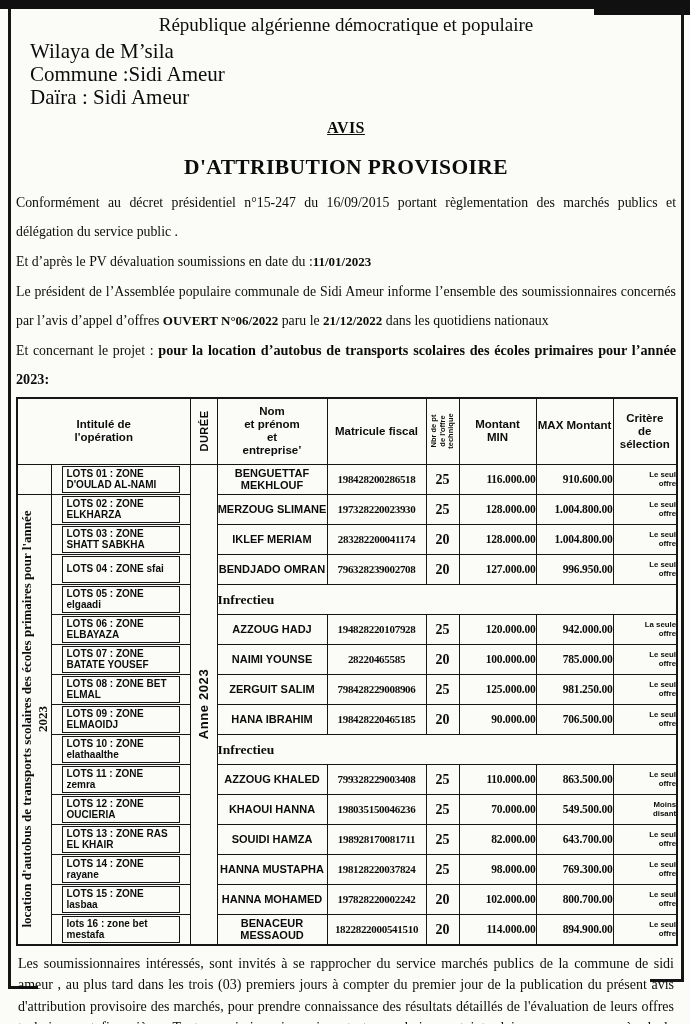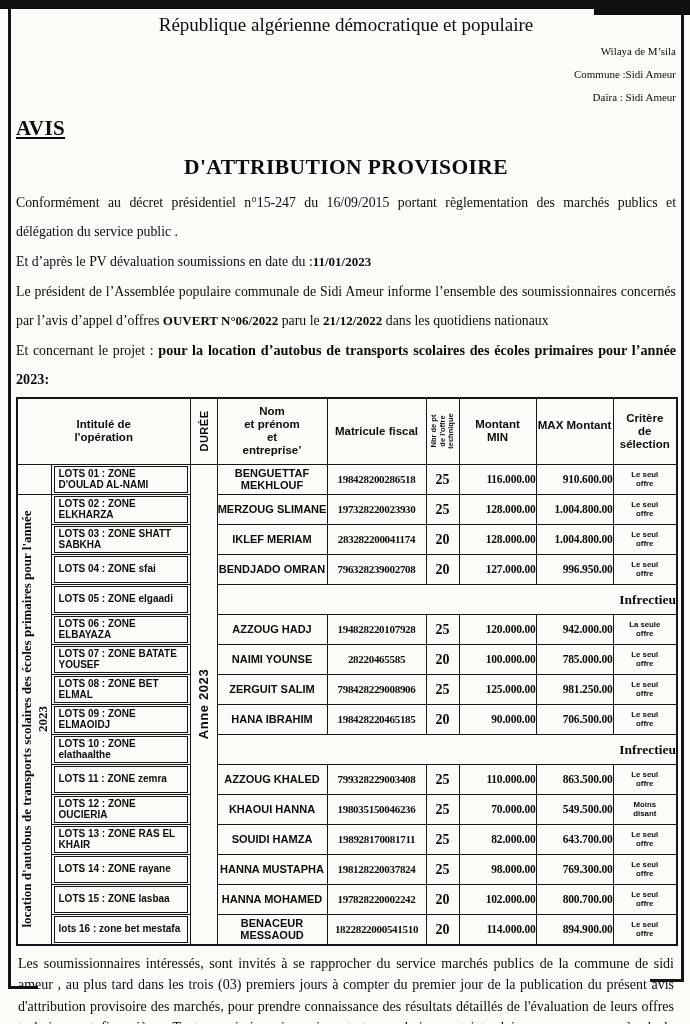--- a/index.html
+++ b/index.html
@@ -13,22 +13,22 @@
   .scan-band{position:absolute;left:0;top:0;width:690px;height:9px;background:#101010;}
   .scan-band-right{position:absolute;right:0;top:0;width:96px;height:15px;background:#101010;}
   .border-left{position:absolute;left:8px;top:9px;width:3px;height:979px;background:#141414;}
   .border-right{position:absolute;right:6px;top:9px;width:3px;height:973px;background:#141414;}
   .corner-bl{position:absolute;left:8px;top:986px;width:30px;height:3px;background:#141414;}
   .corner-br{position:absolute;right:6px;top:979px;width:34px;height:3px;background:#141414;}
 
   .content{position:absolute;left:16px;top:12px;width:660px;}
 
   .republic{text-align:center;font-size:19px;margin:2px 0 4px 0;}
-  .addr{font-size:11px;line-height:23px;margin-left:14px;text-align:right;}
-  .title{ text-align:left;font-weight:bold;font-size:21px;line-height:26px;margin:6px 0 2px 0;letter-spacing:.4px;text-decoration:underline;}
+  .addr{font-size:21px;line-height:23px;margin-left:14px;}
+  .title{ text-align:center;font-weight:bold;font-size:16px;line-height:26px;margin:6px 0 2px 0;letter-spacing:.4px;text-decoration:underline;}
   .title2{text-align:center;font-weight:bold;font-size:21.5px;line-height:26px;letter-spacing:.4px;margin-bottom:8px;margin-top:13px;}
 
   .para{font-size:13.8px;line-height:29px;text-align:justify;margin:0 0 1px 0;}
   .para b{font-size:13px;}
   .project b{font-size:14.2px;}
 
   
   table{border-collapse:collapse;width:660px;margin-top:3px;table-layout:fixed;}
   table,th,td{border:1.6px solid #161616;}
   table{border-width:2.2px;}
@@ -38,29 +38,29 @@
   .th-max{vertical-align:top;padding-top:20px;}
   td{padding:0;vertical-align:middle;}
 
   .v-cell{position:relative;overflow:hidden;}
   .rot{position:absolute;left:50%;top:50%;transform:translate(-50%,-50%) rotate(-90deg);text-align:center;}
   .duree-h-rot{width:60px;font:bold 11px/12px "Liberation Sans",sans-serif;letter-spacing:.5px;}
   .pts-h-rot{width:60px;font:bold 7.5px/8.5px "Liberation Sans",sans-serif;white-space:pre-line;}
   .side-rot{width:424px;font:bold 13px/15.5px "Liberation Serif",serif;}
   .duree-rot{width:450px;font:bold 13px/14px "Liberation Sans",sans-serif;letter-spacing:.6px;}
 
-  td.lot{padding:1px 2px;}
+  td.lot{padding:1px 10px;}
   .lot-box{border:1.6px solid #161616;min-height:23px;display:flex;align-items:center;
     padding:1px 4px;font:bold 10px/11.5px "Liberation Sans",sans-serif;text-align:left;}
   td.name{font:bold 11px/12.5px "Liberation Sans",sans-serif;text-align:center;white-space:pre-line;}
   td.fiscal{font:bold 11px/12px "Liberation Serif",serif;text-align:center;letter-spacing:-.3px;}
   td.pts{font:bold 14px/15px "Liberation Serif",serif;text-align:center;}
   td.money{font:bold 11.5px/12.5px "Liberation Serif",serif;text-align:right;letter-spacing:-.2px;}
-  td.crit{font:bold 7.8px/9px "Liberation Sans",sans-serif;text-align:center;white-space:pre-line;}
-  td.merged{font:bold 13.5px/15px "Liberation Serif",serif;text-align:right;padding-left:41px;}
+  td.crit{font:bold 7.8px/9px "Liberation Sans",sans-serif;text-align:right;white-space:pre-line;}
+  td.merged{font:bold 13.5px/15px "Liberation Serif",serif;text-align:left;}
 
   .foot-para{font-size:14px;line-height:21.5px;text-align:justify;margin-top:7px;padding:0 2px;}
 </style>
 </head>
 <body>
 
 <div class="scan-band"></div>
 <div class="scan-band-right"></div>
 <div class="border-left"></div>
 <div class="border-right"></div>

